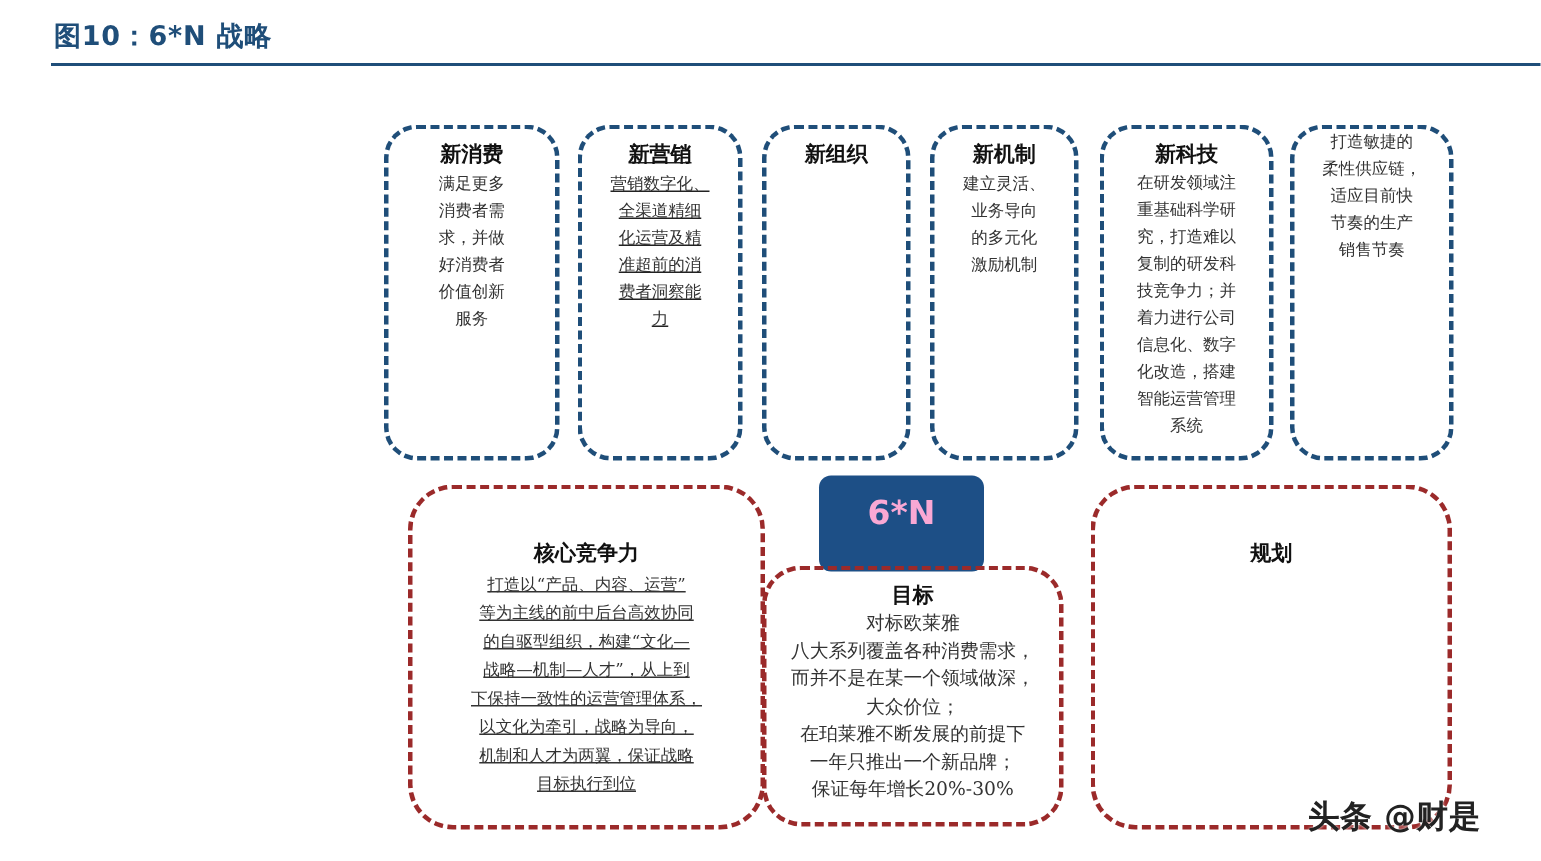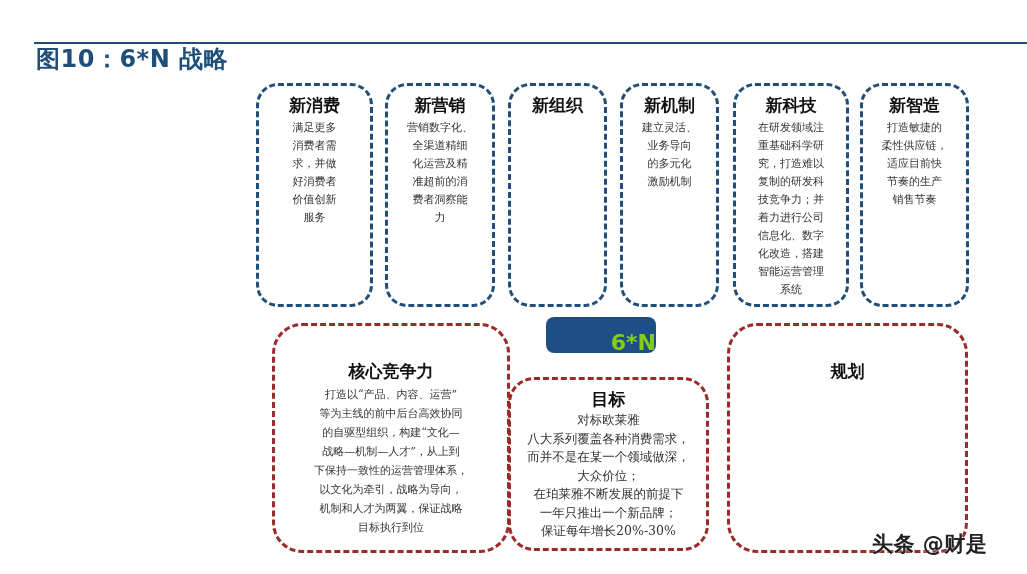--- a/index.html
+++ b/index.html
@@ -5,44 +5,44 @@
   html, body { margin:0; padding:0; }
   body {
     width:1027px; height:574px; position:relative; overflow:hidden;
     background:#ffffff;
     font-family: "DejaVu Serif", "Liberation Serif", serif;
     color:#222;
   }
   .fig-title {
     position:absolute; left:36px; top:12px;
     font-family:"DejaVu Sans","Liberation Sans",sans-serif;
-    font-weight:bold; font-size:24px; color:#1f4e79; letter-spacing:0.5px;margin-top:31px;
+    font-weight:bold; font-size:18px; color:#1f4e79; letter-spacing:0.5px;
   }
   .fig-rule {
     position:absolute; left:34px; top:42px; width:993px; height:2px; background:#1f4e79;
   }
   .box {
     position:absolute; box-sizing:border-box;
     border-radius:22px; text-align:center;
   }
   .blue { border:3px dashed #1f4e79; }
   .red  { border:3px dashed #9b2a2a; }
   .box .h {
-    font-weight:bold; font-size:17px; color:#111; display:block;
+    font-weight:bold; font-size:14px; color:#111; display:block;
   }
   .box .t {
     font-size:11px; line-height:18px; color:#333; display:block; white-space:pre-line;
   }
   .top .h { margin-top:8px; margin-bottom:2px; }
   .top .t { padding:0 6px; }
   .sixn {
-    position:absolute; left:546px; top:317px; width:110px; height:36px;
+    position:absolute; left:546px; top:317px; width:110px; height:64px;
     background:#1d4f86; border-radius:8px;
-    color:#84cc16; font-family:"DejaVu Sans","Liberation Sans",sans-serif;
-    font-weight:bold; font-size:22px; line-height:52px; text-align:right;
+    color:#f9a8d4; font-family:"DejaVu Sans","Liberation Sans",sans-serif;
+    font-weight:bold; font-size:22px; line-height:52px; text-align:center;
   }
   .watermark {
     position:absolute; left:872px; top:530px;
     font-family:"DejaVu Sans","Liberation Sans",sans-serif;
     font-size:21px; color:#222; letter-spacing:0.5px;
     text-shadow:0 0 2px #fff;
     font-weight:bold;
   }
 </style>
 </head>
@@ -53,21 +53,21 @@
 
 <div class="box blue top" style="left:256px; top:83px; width:117px; height:224px;">
   <span class="h">新消费</span>
   <span class="t">满足更多
 消费者需
 求，并做
 好消费者
 价值创新
 服务</span>
 </div>
-<div class="box blue top" style="left:385px; top:83px; width:110px; height:224px;">
+<div class="box blue top" style="left:385px; top:83px; width:110px; height:224px;text-decoration:underline;">
   <span class="h">新营销</span>
   <span class="t">营销数字化、
 全渠道精细
 化运营及精
 准超前的消
 费者洞察能
 力</span>
 </div>
 <div class="box blue top" style="left:508px; top:83px; width:99px; height:224px;">
   <span class="h">新组织</span>
@@ -86,31 +86,30 @@
 究，打造难以
 复制的研发科
 技竞争力；并
 着力进行公司
 信息化、数字
 化改造，搭建
 智能运营管理
 系统</span>
 </div>
 <div class="box blue top" style="left:860px; top:83px; width:109px; height:224px;">
-  <span class="h">新智造</span>
   <span class="t">打造敏捷的
 柔性供应链，
 适应目前快
 节奏的生产
 销售节奏</span>
 </div>
 
 <div class="box red" style="left:272px; top:323px; width:238px; height:230px; border-radius:30px;">
   <span class="h" style="margin-top:34px; margin-bottom:2px;">核心竞争力</span>
-  <span class="t" style="padding:0 4px; line-height:19px;">打造以“产品、内容、运营”
+  <span class="t" style="padding:0 4px; line-height:19px;text-decoration:underline;">打造以“产品、内容、运营”
 等为主线的前中后台高效协同
 的自驱型组织，构建“文化—
 战略—机制—人才”，从上到
 下保持一致性的运营管理体系，
 以文化为牵引，战略为导向，
 机制和人才为两翼，保证战略
 目标执行到位</span>
 </div>
 
 <div class="sixn">6*N</div>

